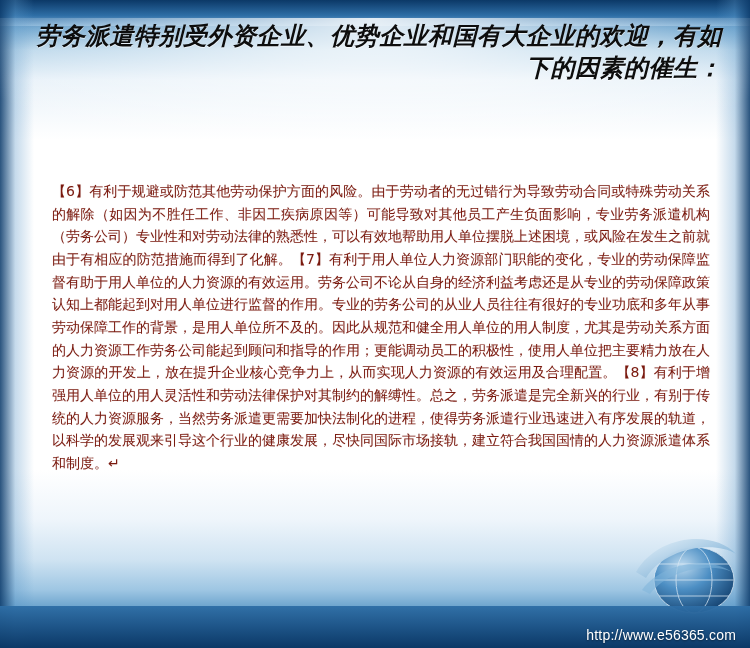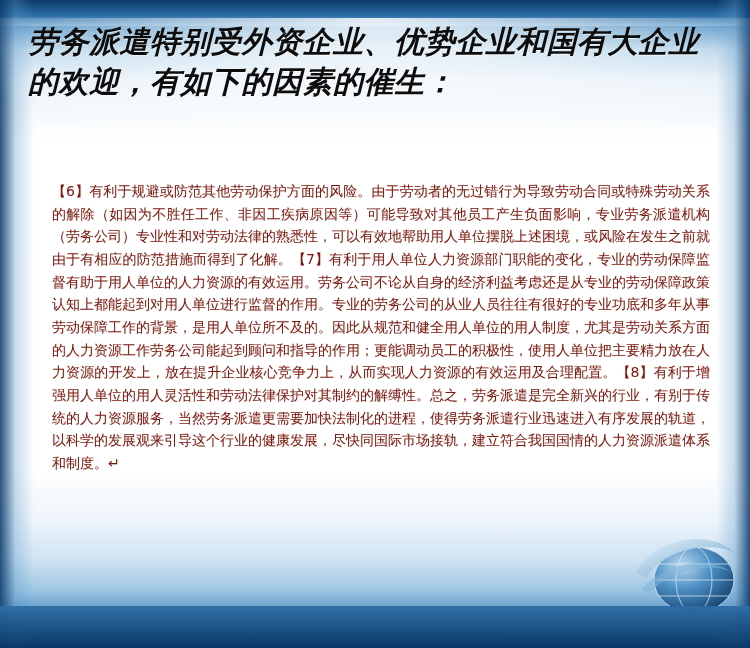--- a/index.html
+++ b/index.html
@@ -78,26 +78,26 @@
     height: 150px;
     background: radial-gradient(ellipse at 50% 0%, rgba(255,255,255,0.85) 0%, rgba(255,255,255,0.25) 55%, rgba(255,255,255,0) 80%);
     pointer-events: none;
   }
 
   .title {
     position: absolute;
     left: 28px;
     right: 28px;
     top: 22px;
-    text-align: left;
+    text-align: right;
     color: #0d0d0d;
-    font-family: Liberation Sans, sans-serif;
+    font-family: Liberation Mono, monospace;
     font-weight: bold;
     font-style: italic;
-    font-size: 30px;
+    font-size: 24px;
     line-height: 1.33;
     letter-spacing: 0.5px;
     text-shadow: 0 1px 0 rgba(255,255,255,0.6);
   }
 
   .body-text {
     position: absolute;
     left: 52px;
     right: 40px;
     top: 180px;
@@ -165,14 +165,15 @@
         <path d="M31 36 H101"></path>
         <path d="M31 68 H101"></path>
       </g>
       <path d="M8 44 C30 6, 86 2, 108 26 C86 12, 36 20, 18 50 Z" fill="url(#gswoosh)" opacity="0.95"></path>
       <path d="M14 62 C34 34, 82 28, 104 44 C82 34, 40 42, 22 66 Z" fill="#7fb4da" opacity="0.55"></path>
     </svg>
   </div>
 
   <div class="bottom-band"></div>
 
+  <div class="watermark">http://www.e56365.com</div>
 
 </div>
 
 </body></html>

